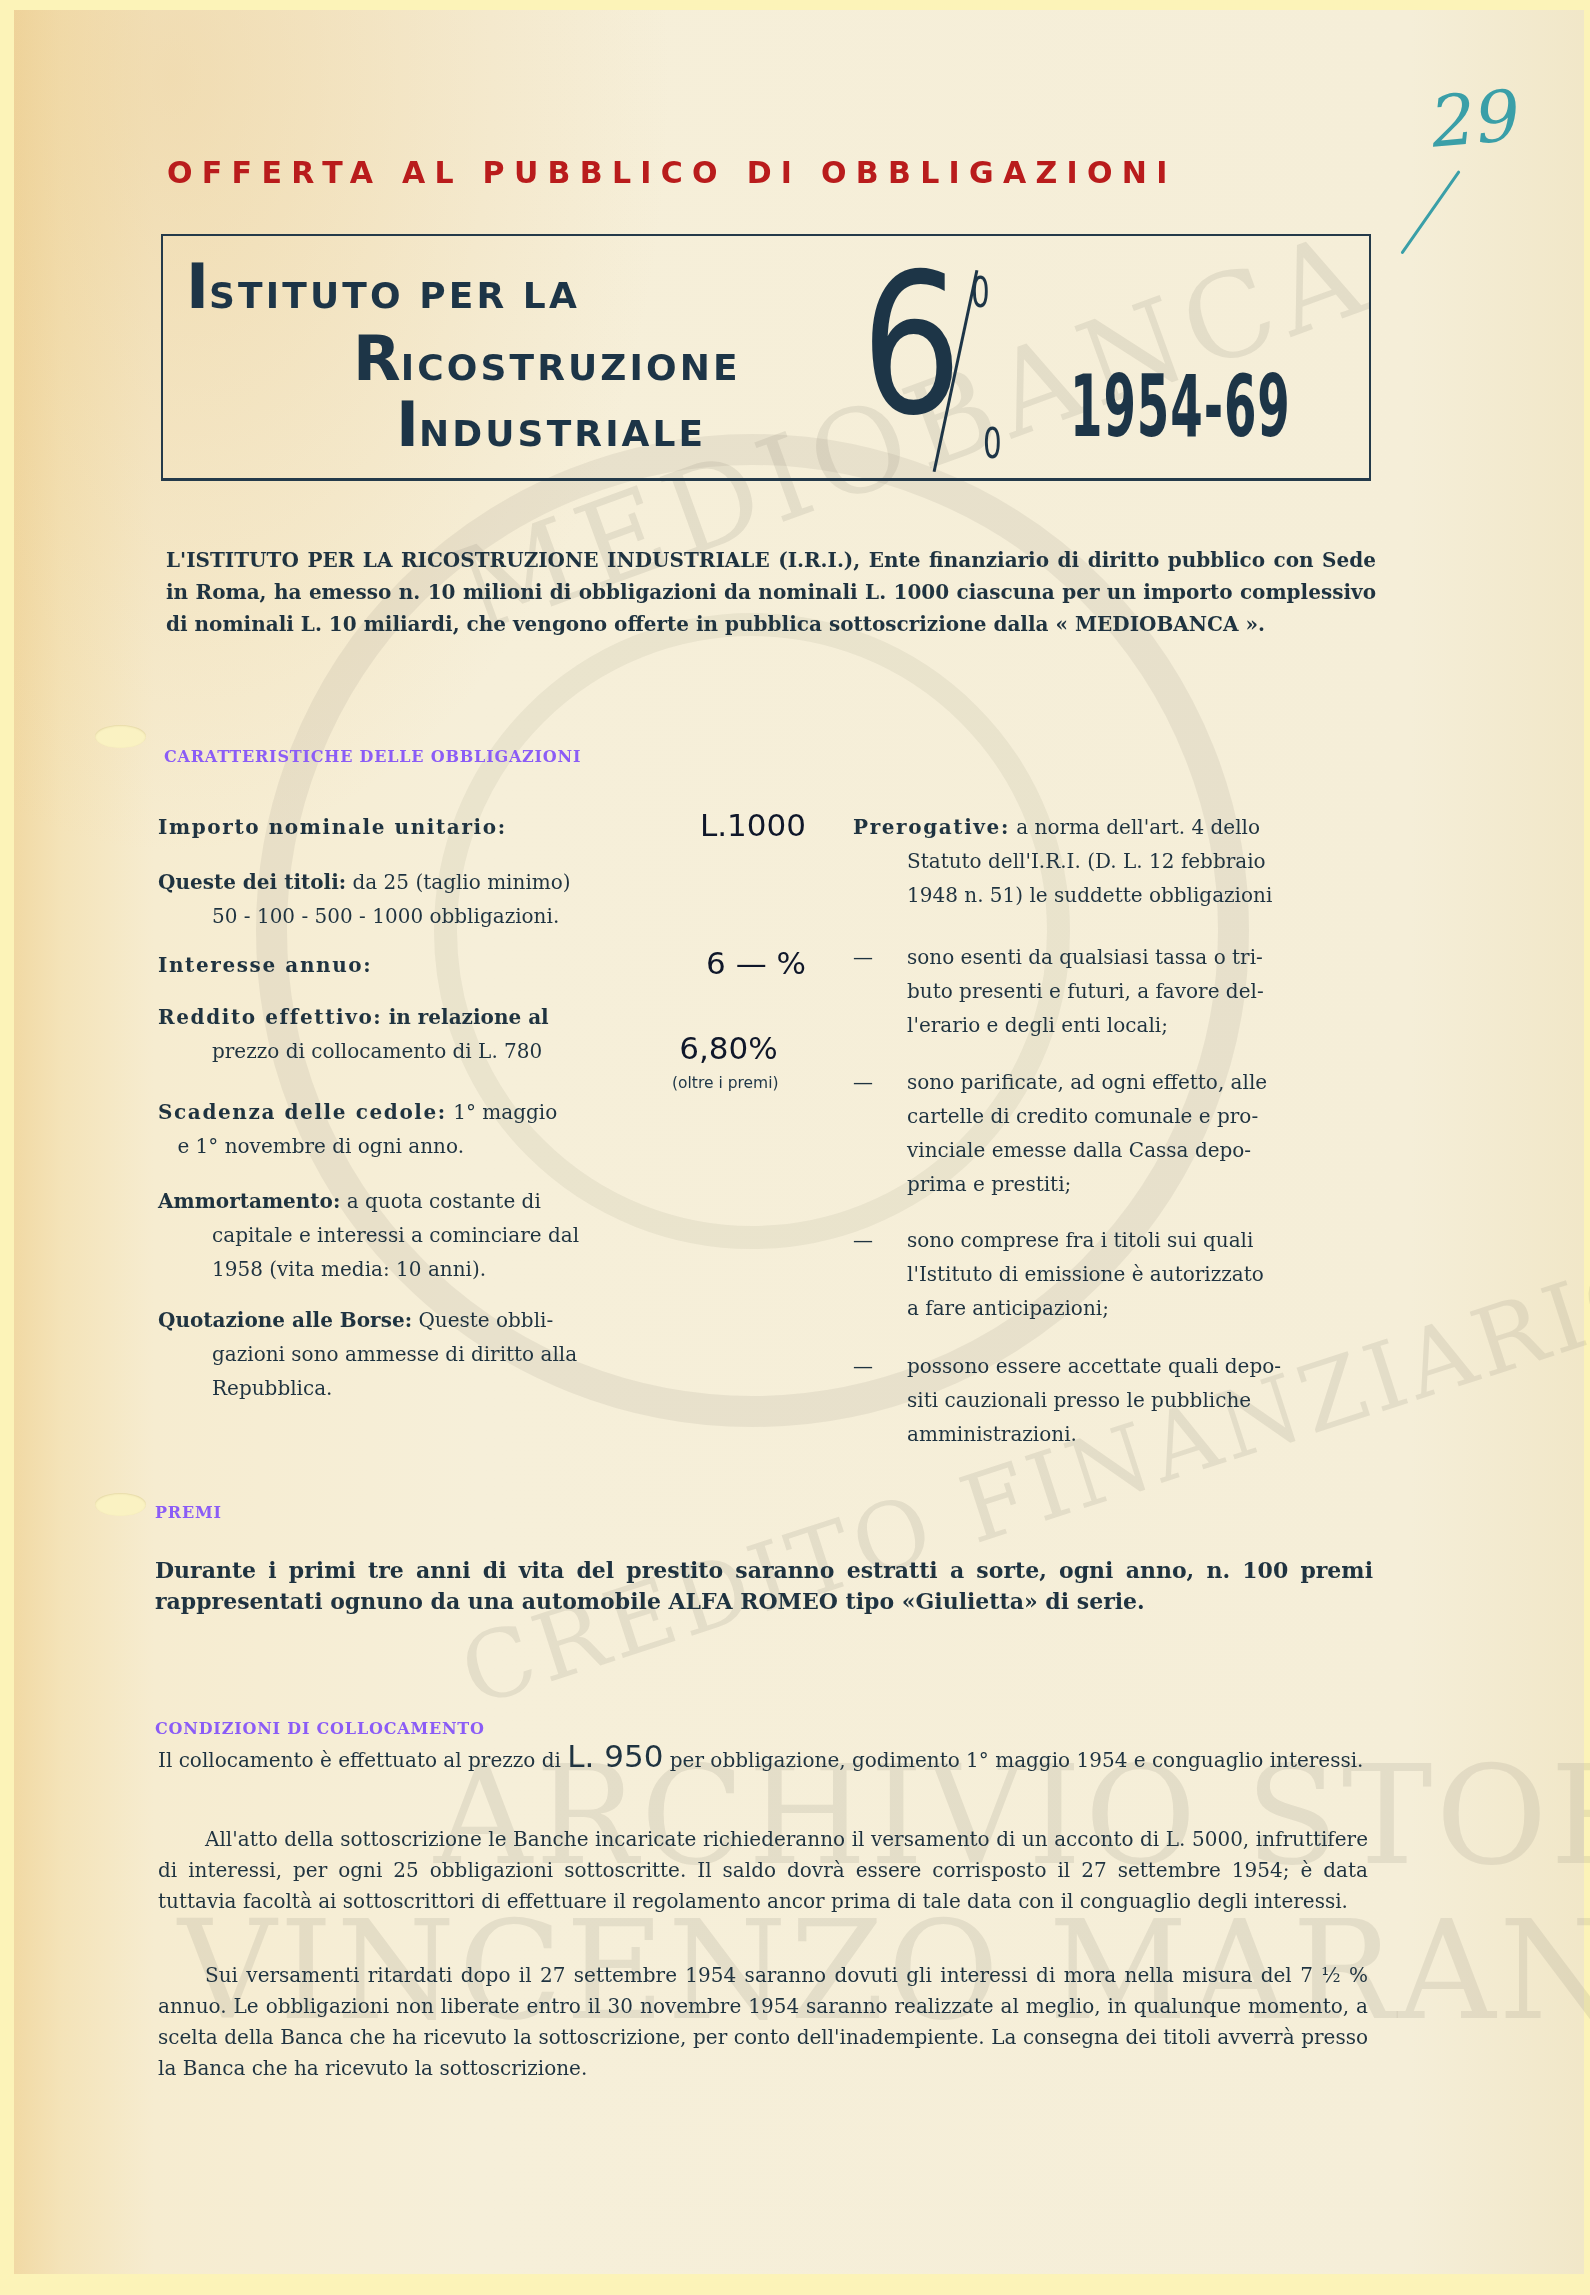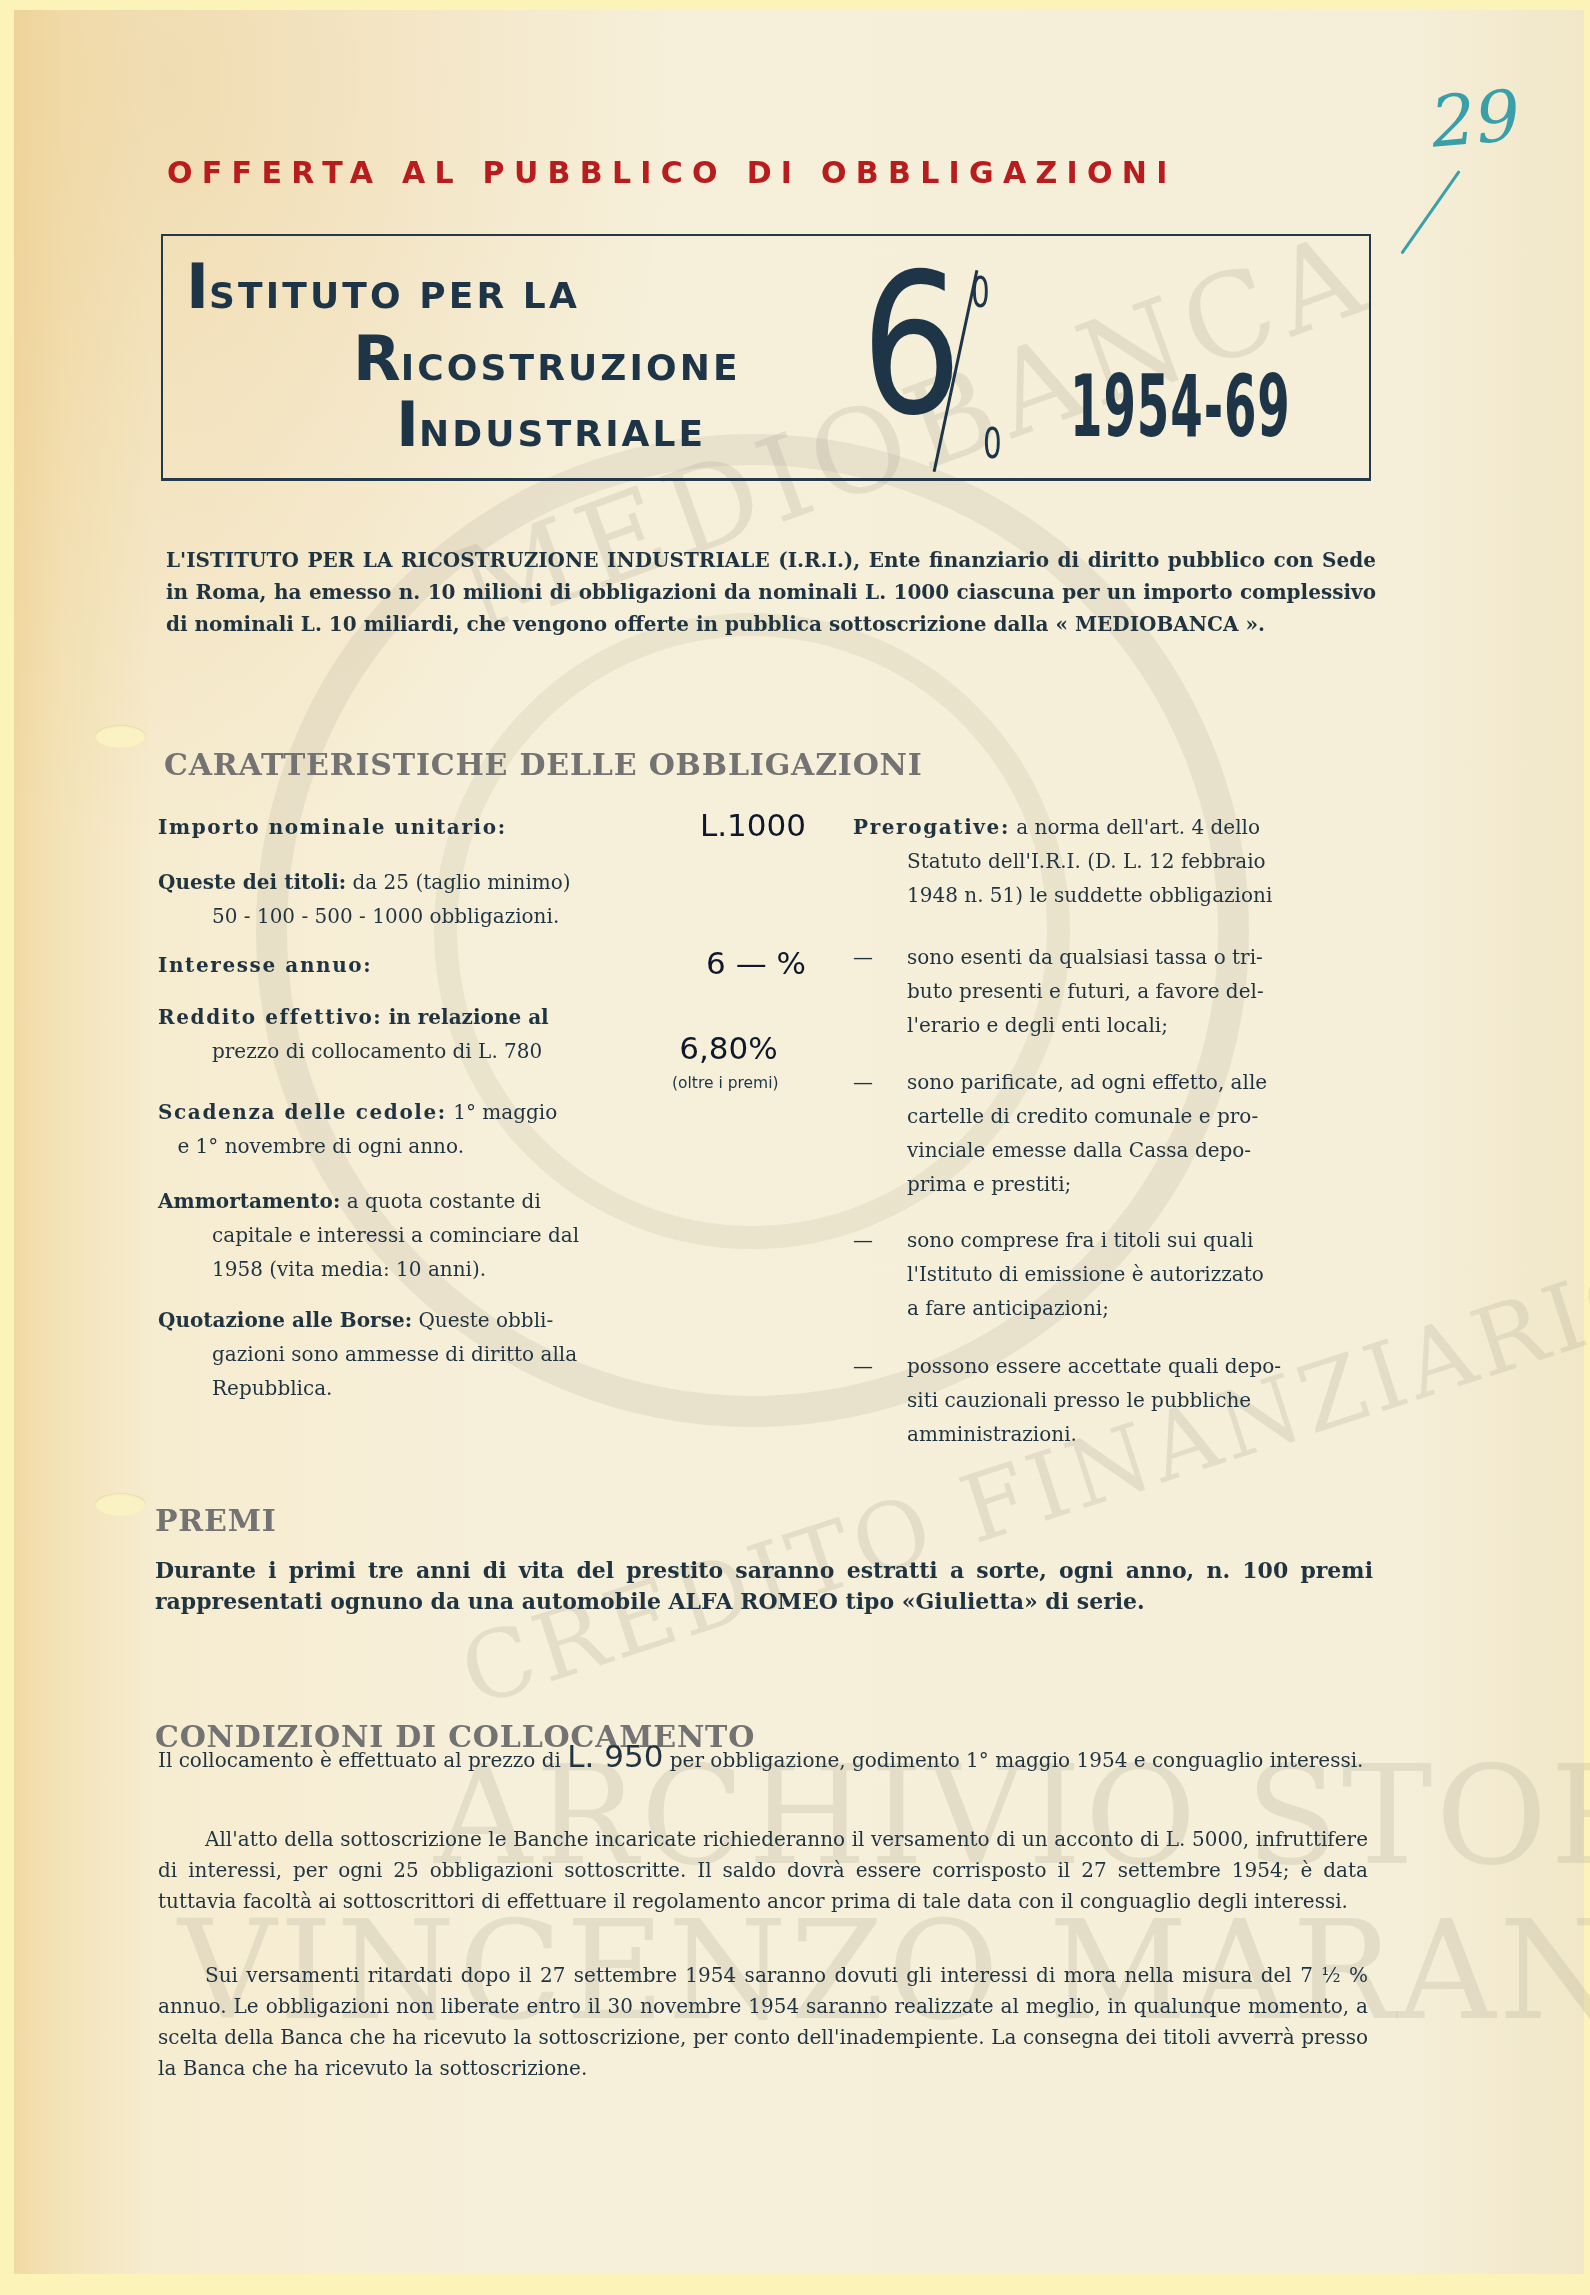--- a/index.html
+++ b/index.html
@@ -28,21 +28,21 @@
     .tline { position: absolute; font-family: "DejaVu Sans", sans-serif; font-weight: bold; color: #1d3547; font-size: 36px; letter-spacing: 3.1px; }
     .tline .cap { font-size: 62px; letter-spacing: 0; }
     .six { position: absolute; left: 861px; top: 248px; font-family: "DejaVu Sans", sans-serif; font-size: 194px; line-height: 194px; font-weight: normal; color: #1d3547; transform: scaleX(0.82); transform-origin: left top; }
     .pct-slash { position: absolute; left: 954px; top: 268px; width: 3.1px; height: 206px; background: #1d3547; transform: rotate(12deg); transform-origin: center; }
     .pct-o1 { position: absolute; left: 967px; top: 268px; font-family: "DejaVu Sans", sans-serif; font-size: 42px; color: #1d3547; transform: scaleX(0.7); }
     .pct-o2 { position: absolute; left: 979px; top: 419px; font-family: "DejaVu Sans", sans-serif; font-size: 42px; color: #1d3547; transform: scaleX(0.7); }
     .years { position: absolute; left: 1070px; top: 364px; font-family: "DejaVu Sans", sans-serif; font-weight: bold; font-size: 85px; line-height: 85px; color: #1d3547; transform: scaleX(0.55); transform-origin: left top; letter-spacing: 1.6px; }
 
     .p { position: absolute; font-family: "DejaVu Serif", serif; color: #1f3340; }
     .intro { left: 166px; top: 544px; width: 1210px; font-size: 20px; line-height: 32px; font-weight: bold; text-align: justify; }
-    .sec-h { position: absolute; font-family: "DejaVu Serif", serif; font-weight: bold; font-size: 30px; color: #737373; letter-spacing: 0.8px; }
+    .sec-h { position: absolute; font-family: "DejaVu Serif", serif; font-weight: bold; font-size: 16px; color: #8b5cf6; letter-spacing: 0.8px; }
 
     .lcol { position: absolute; left: 158px; width: 512px; font-size: 20px; line-height: 34px; }
     .lbl { font-weight: bold; letter-spacing: 1.6px; }
     .indent { padding-left: 54px; display: block; }
     .val { position: absolute; font-family: "DejaVu Sans", sans-serif; font-size: 31px; color: #0f172a; text-align: right; width: 155px; }
     .val-small { position: absolute; font-family: "DejaVu Sans", sans-serif; font-size: 15.5px; color: #1d3547; }
 
     .rcol { position: absolute; left: 853px; width: 520px; font-size: 20px; line-height: 34px; text-align: justify; }
     .bullet { display: block; position: relative; padding-left: 54px; }
     .bullet .dash { position: absolute; left: 0; }

